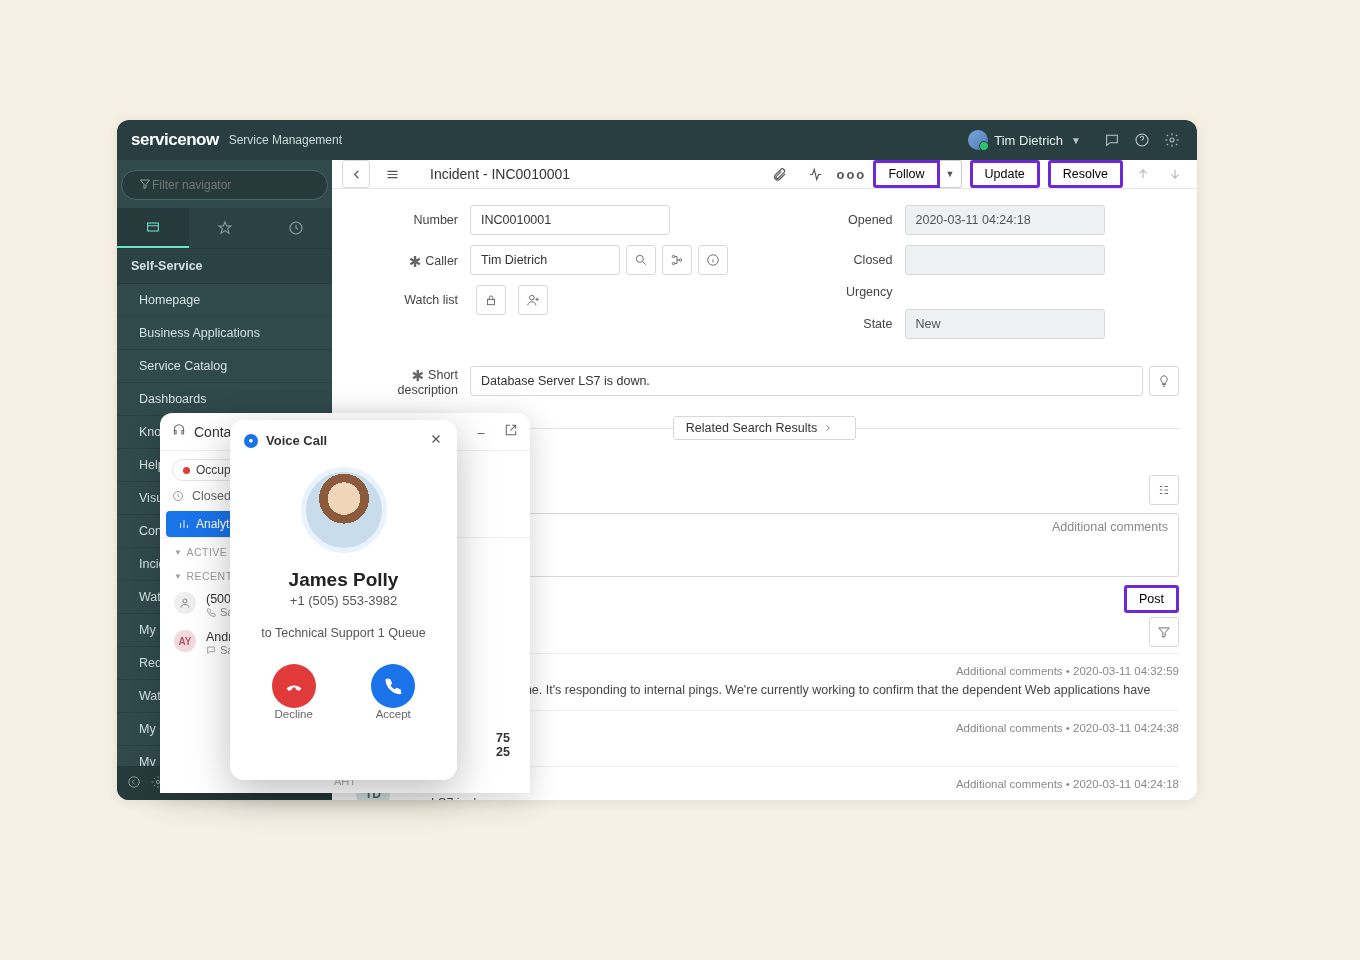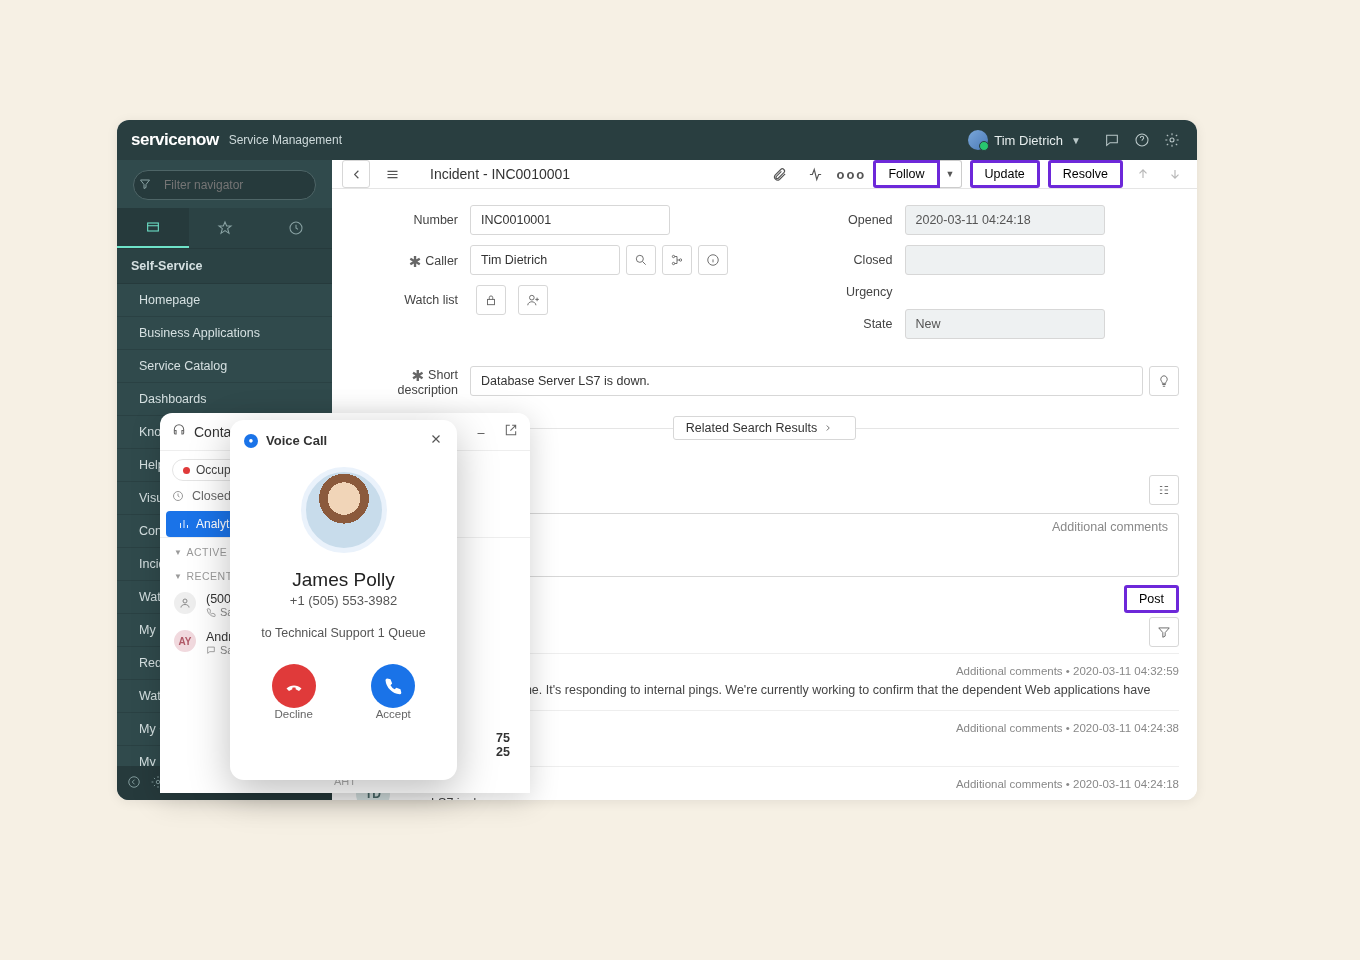--- a/index.html
+++ b/index.html
@@ -75,21 +75,21 @@
   
   .app-body { flex:1; display:flex; min-height:0; }
   
   .sidebar {
     width: 215px;
     background: #304a4c;
     color: #d5e0e1;
     display:flex; flex-direction: column;
     font-size: 13px;
   }
-  .filter-wrap { padding: 10px 16px 8px; }
+  .filter-wrap { padding: 10px 4px 8px; }
   .filter-input {
     width: 100%;
     height: 30px;
     border-radius: 16px;
     border: 1px solid #4e6567;
     background: #263a3c;
     color: #cfe3e4;
     padding: 0 12px 0 30px;
     font-size: 12px;
   }
@@ -279,21 +279,21 @@
   .vc-dot{width:14px;height:14px;border-radius:50%;background:#1a73e8;display:flex;align-items:center;justify-content:center;color:#fff;font-size:8px;}
   .vc-title{font-size:13px;font-weight:600;}
   .vc-head .spacer{flex:1;}
   .vc-close{color:#555;cursor:pointer;}
   .vc-close svg{width:14px;height:14px;stroke:currentColor;stroke-width:2;fill:none;}
   .vc-avatar{
     margin-top:18px;width:86px;height:86px;border-radius:50%;
     background:radial-gradient(circle at 50% 35%,#f1d5b8 0 26%,#8b5a3c 26% 40%,#c8dceb 40% 100%);
     border:5px solid #eaf2fb;
   }
-  .vc-name{margin-top:16px;font-size:19px;font-weight:400;color:#222;}
+  .vc-name{margin-top:16px;font-size:19px;font-weight:700;color:#222;}
   .vc-phone{font-size:13px;color:#555;margin-top:2px;}
   .vc-queue{margin-top:18px;font-size:12.5px;color:#555;}
   .vc-actions{margin-top:24px;width:100%;display:flex;justify-content:space-around;}
   .vc-btn{display:flex;flex-direction:column;align-items:center;cursor:pointer;}
   .vc-circle{width:44px;height:44px;border-radius:50%;display:flex;align-items:center;justify-content:center;}
   .vc-circle.red{background:#e03a3a;}
   .vc-circle.blue{background:#1a73e8;}
   .vc-circle svg{width:20px;height:20px;fill:#fff;}
   .vc-btn span{font-size:11.5px;color:#666;}
   

